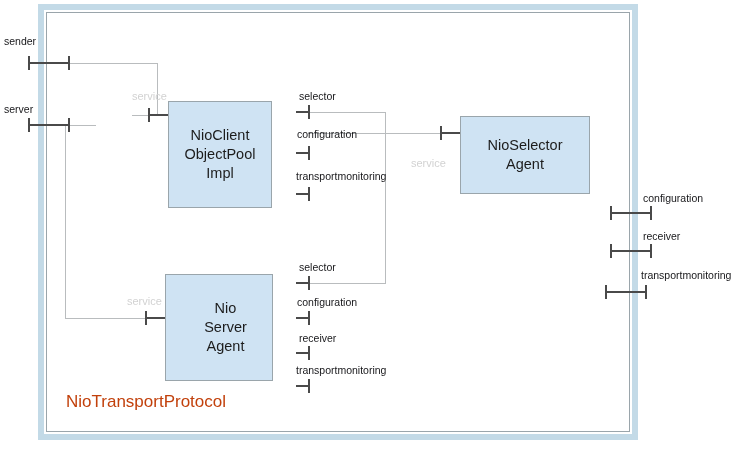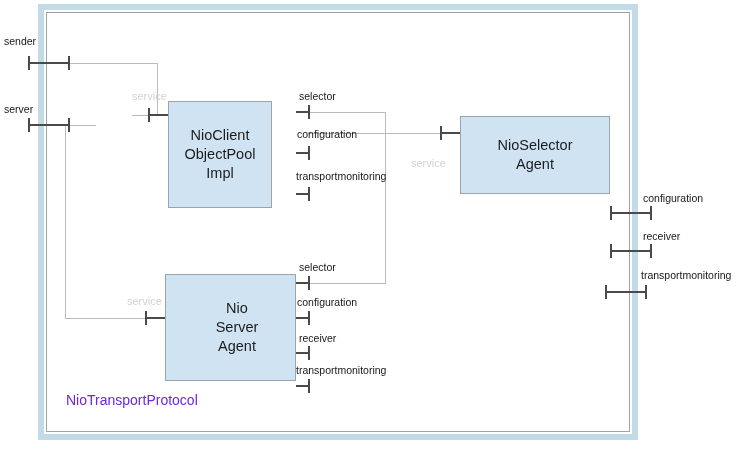--- a/index.html
+++ b/index.html
@@ -87,22 +87,22 @@
     position: absolute;
     font-size: 11px;
     color: #d2d2d2;
     white-space: nowrap;
     line-height: 12px;
   }
   .frame-title {
     position: absolute;
     left: 66px;
     top: 392px;
-    font-size: 14px;
-    color: #6d28d9;
+    font-size: 17px;
+    color: #c2410c;
     white-space: nowrap;
   }
 </style>
 </head>
 <body>
 
 <div id="canvas">
 
   <div class="frame-outer"></div>
   <div class="frame-inner"></div>
@@ -118,25 +118,25 @@
   <div class="wire h" style="left:308px; top:133px; width:152px;"></div>
 
   <div class="wire h" style="left:308px; top:112px; width:78px;"></div>
   <div class="wire v" style="left:385px; top:112px; height:171px;"></div>
   <div class="wire h" style="left:308px; top:283px; width:78px;"></div>
 
   <div class="part" style="left:168px; top:101px; width:104px; height:107px;">NioClient
 ObjectPool
 Impl</div>
 
-  <div class="part" style="left:165px; top:274px; width:131px; height:107px;padding-left:13px;">Nio
+  <div class="part" style="left:165px; top:274px; width:108px; height:107px;padding-left:13px;">Nio
 Server
 Agent</div>
 
-  <div class="part" style="left:460px; top:116px; width:150px; height:78px;">NioSelector
+  <div class="part" style="left:460px; top:116px; width:130px; height:78px;">NioSelector
 Agent</div>
 
   <div class="port-stem" style="left:28px; top:62px; width:42px;"></div>
   <div class="port-cap" style="left:28px; top:56px; height:14px;"></div>
   <div class="port-cap" style="left:68px; top:56px; height:14px;"></div>
   <div class="plabel" style="left:4px; top:35px;">sender</div>
 
   <div class="port-stem" style="left:28px; top:124px; width:42px;"></div>
   <div class="port-cap" style="left:28px; top:118px; height:14px;"></div>
   <div class="port-cap" style="left:68px; top:118px; height:14px;"></div>

